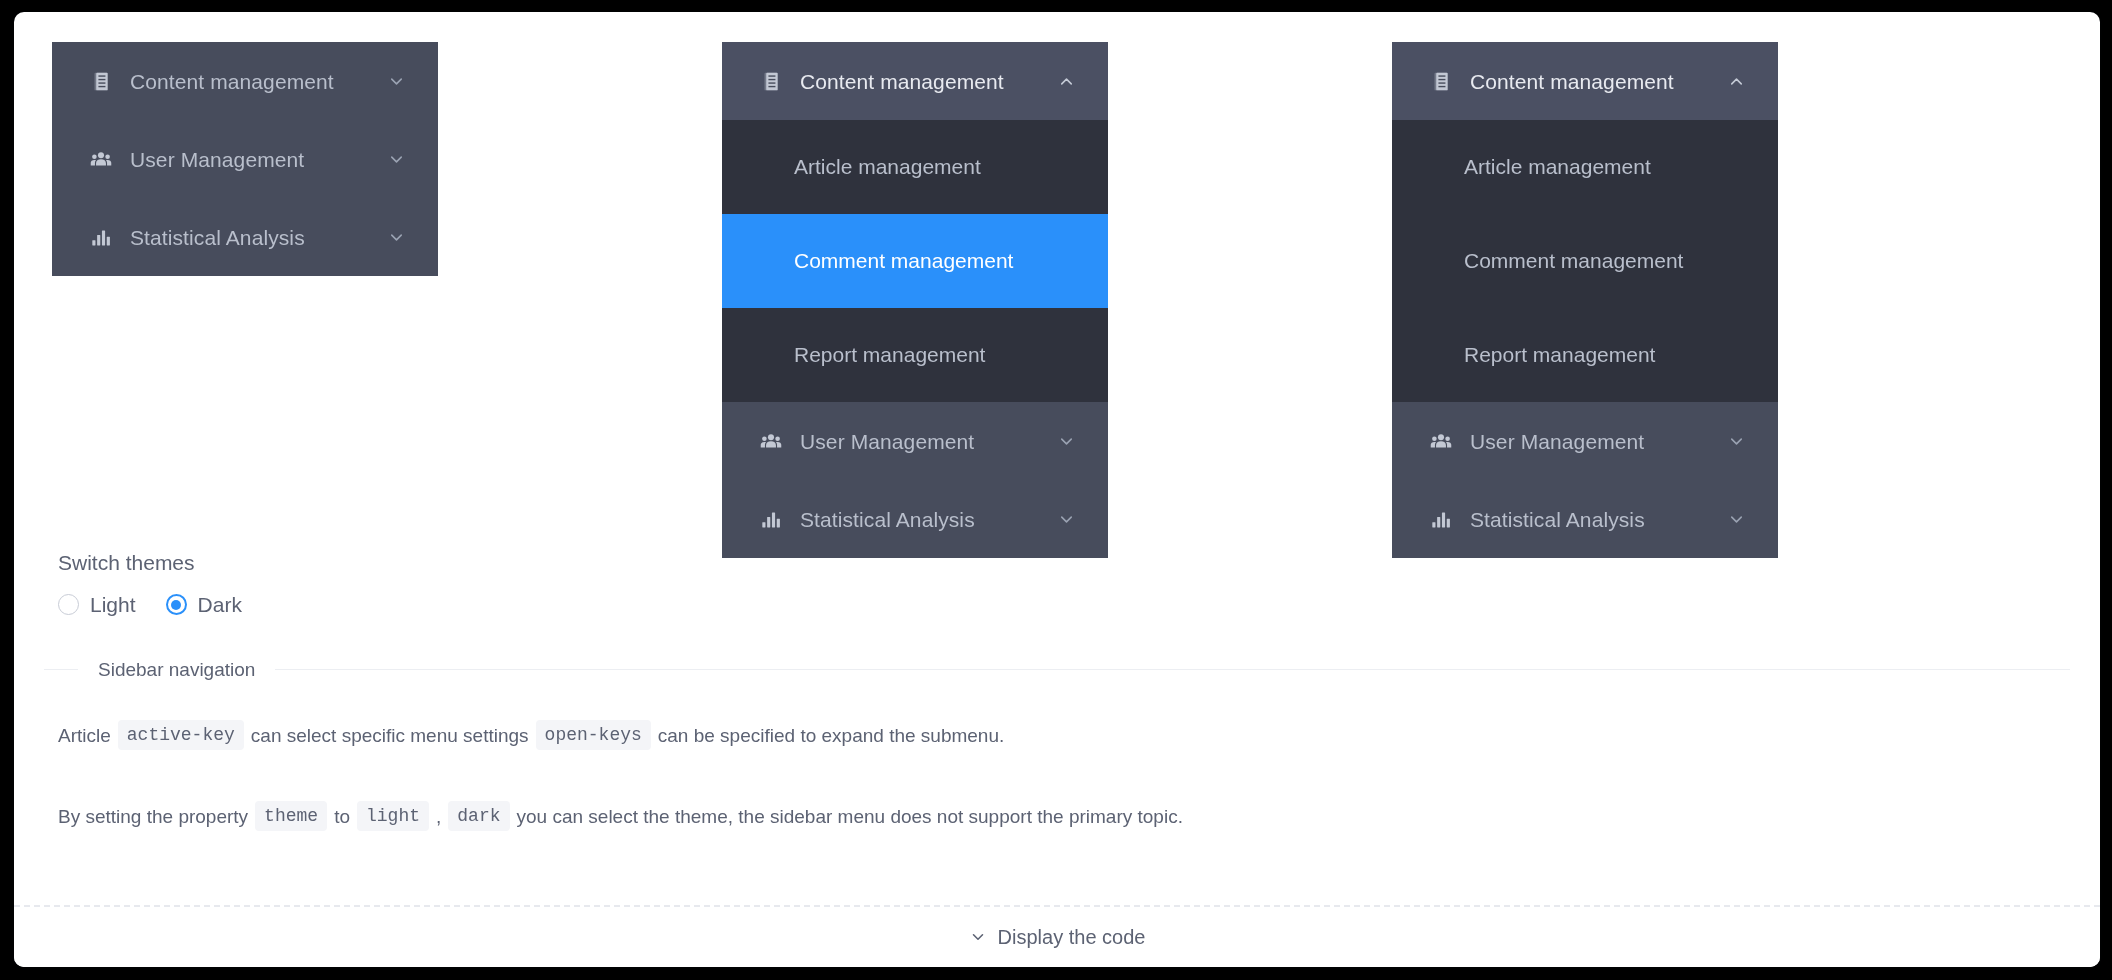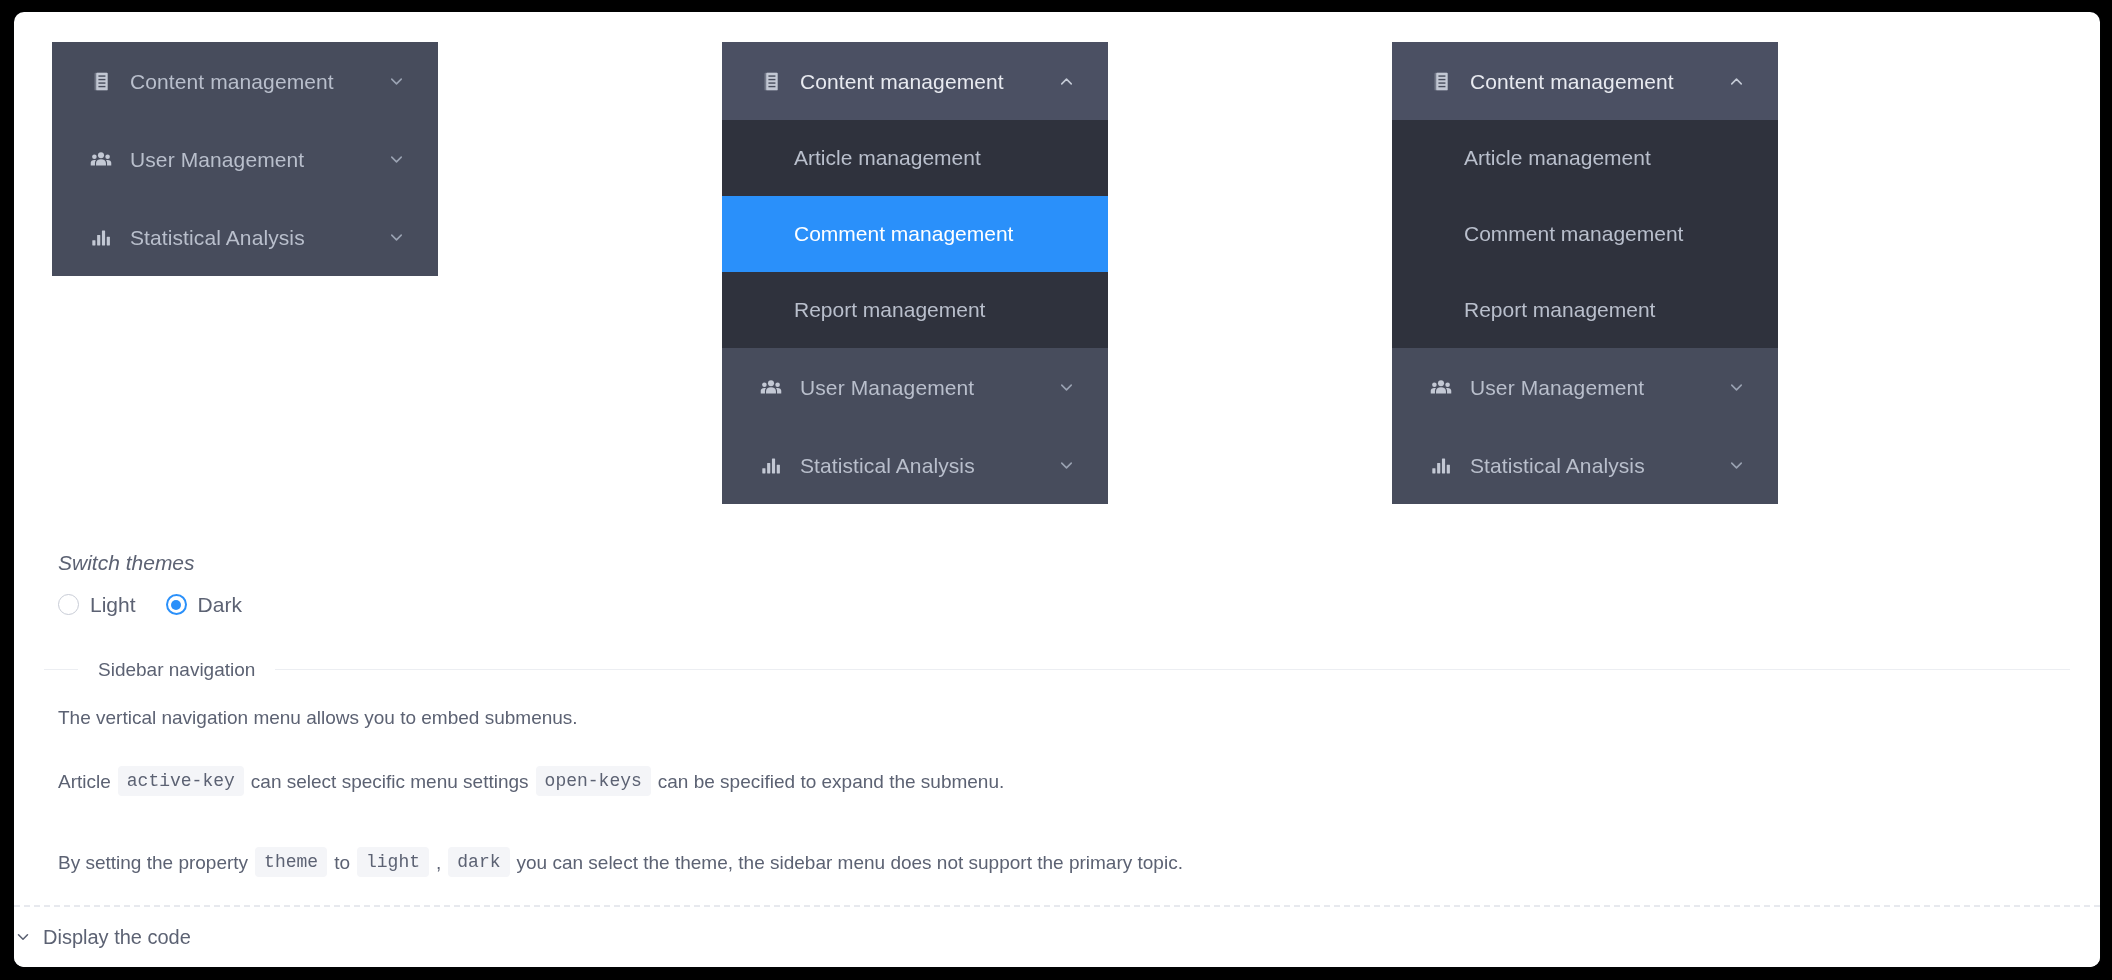--- a/index.html
+++ b/index.html
@@ -97,21 +97,21 @@
   }
   .menu-item.is-open .menu-item__arrow { color: #c4cad6; }
   .menu-item__arrow svg { display: block; }
 
   
   .submenu { background: #2f323d; }
 
   .submenu-item {
     display: flex;
     align-items: center;
-    height: 76px;
+    height: 94px;
     padding: 0 32px 0 72px;
     font-size: 21px;
     color: #b9bfcc;
     background: #2f323d;
     cursor: pointer;
     white-space: nowrap;
   }
   .submenu-item.is-selected {
     background: #2a90fa;
     color: #ffffff;
@@ -122,21 +122,20 @@
     position: absolute;
     left: 44px;
     top: 540px;
     width: 700px;
   }
   .theme-switch__title {
     font-size: 21px;
     color: #5c6273;
     margin-bottom: 21px;
     line-height: 1;
-    font-style: italic;
   }
   .radio-group { display: flex; align-items: center; gap: 30px; }
   .radio {
     display: flex;
     align-items: center;
     cursor: pointer;
     user-select: none;
   }
   .radio__dot {
     width: 21px;
@@ -229,21 +228,21 @@
   
   .code-toggle {
     position: absolute;
     left: 0;
     bottom: 0;
     width: 2086px;
     height: 62px;
     border-top: 2px dashed #e7e9ee;
     display: flex;
     align-items: center;
-    justify-content: flex-start;
+    justify-content: center;
     cursor: pointer;
     background: #ffffff;
   }
   .code-toggle__chevron {
     width: 18px;
     height: 18px;
     margin-right: 11px;
     color: #5c6273;
     display: flex;
     align-items: center;
@@ -451,21 +450,20 @@
         </div>
     </div>
 
     <div class="docs">
       <div class="docs__header">
         <span class="docs__rule-left"></span>
         <span class="docs__title">Sidebar navigation</span>
         <span class="docs__rule-right"></span>
       </div>
       <div class="docs__body">
-          <div class="docs__line"><span>The vertical navigation menu allows you to embed submenus.</span></div>
           <div class="docs__line"><span>Article</span><code class="inline-code">active-key</code><span>can select specific menu settings</span><code class="inline-code">open-keys</code><span>can be specified to expand the submenu.</span></div>
           <div class="docs__line"><span>By setting the property</span><code class="inline-code">theme</code><span>to</span><code class="inline-code">light</code><span>,</span><code class="inline-code">dark</code><span>you can select the theme, the sidebar menu does not support the primary topic.</span></div>
         </div>
     </div>
 
     <div class="code-toggle">
       <span class="code-toggle__chevron">
         <svg width="18" height="18" viewBox="0 0 24 24" fill="none" stroke="currentColor" stroke-width="2.1" stroke-linecap="round" stroke-linejoin="round">
             <polyline points="6 9 12 15 18 9"></polyline>
           </svg>

